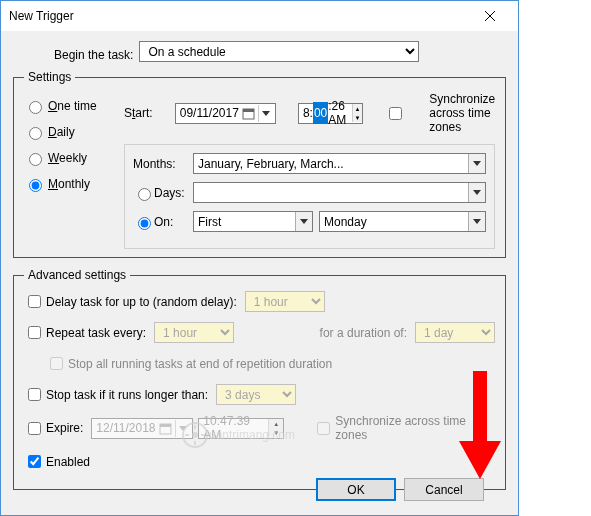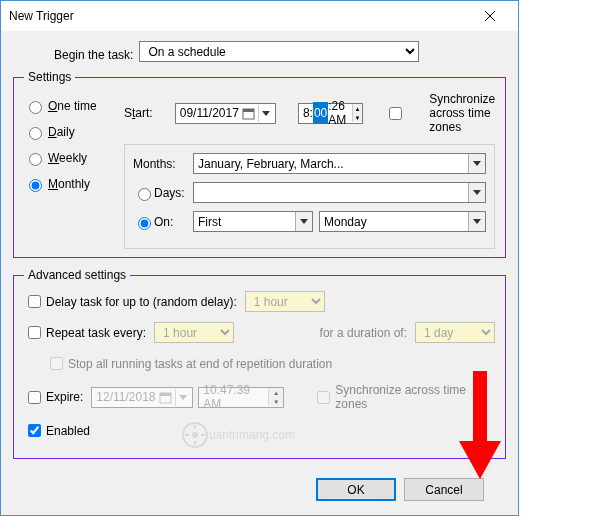--- a/index.html
+++ b/index.html
@@ -191,20 +191,25 @@
         <span class="spacer"></span>
         <span class="txt disabled-txt">for a duration of:</span>
         <select disabled="" class="mini-sel"><option>1 day</option></select>
       </div>
 
       <div class="adv-row" style="padding-left:22px">
         <input type="checkbox" class="chk" disabled="" style="">
         <span class="disabled-txt">Stop all running tasks at end of repetition duration</span>
       </div>
 
+      <div class="adv-row">
+        <input type="checkbox" class="chk" style="">
+        <span class="txt">Stop task if it runs longer than:</span>
+        <select disabled="" class="mini-sel"><option>3 days</option></select>
+      </div>
 
       <div class="adv-row">
         <input type="checkbox" class="chk" style="">
         <span class="txt">Expire:</span>
         <div class="datebox" style="opacity:.6">
           <span class="disabled-txt">12/11/2018</span>
           <svg class="cal" width="13" height="13">
               <rect x="1" y="2" width="11" height="10" fill="none" stroke="#aaa"></rect>
               <rect x="1" y="2" width="11" height="3" fill="#aaa"></rect>
             </svg>

